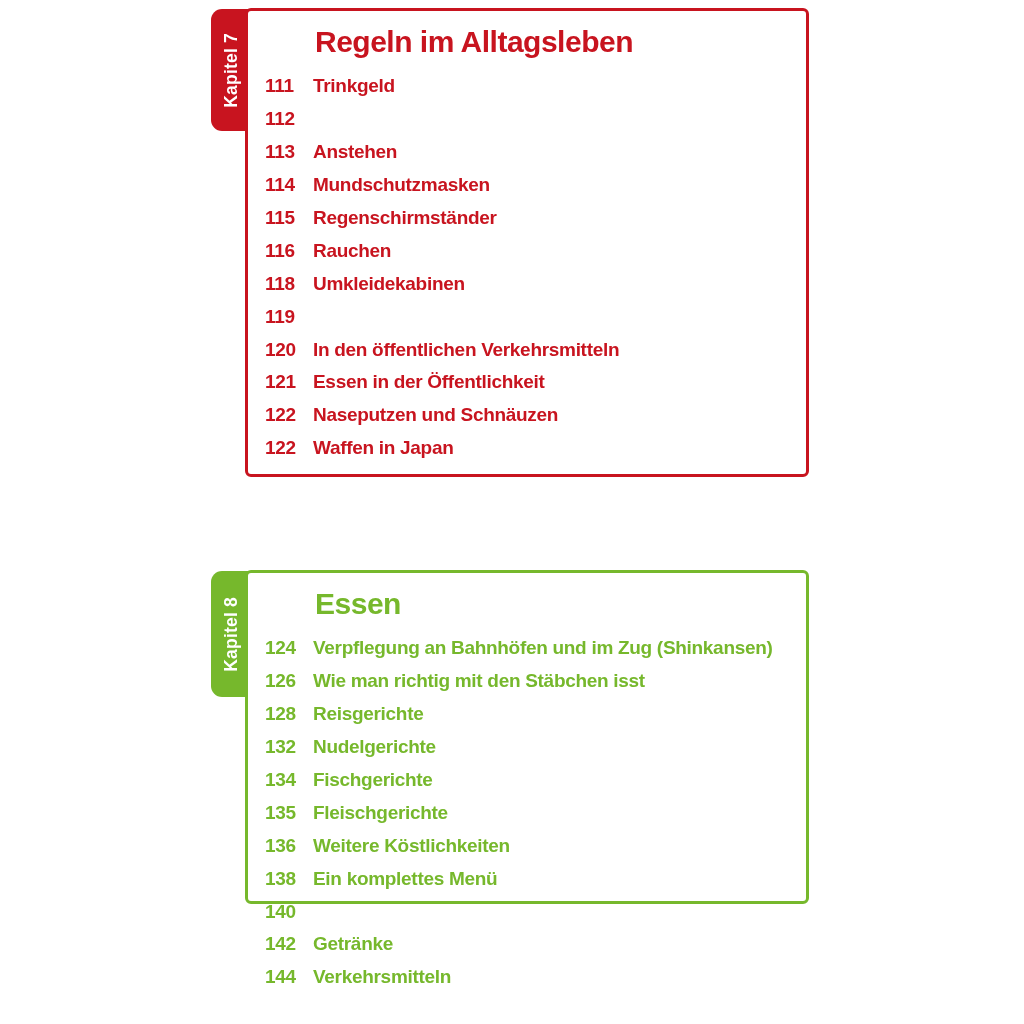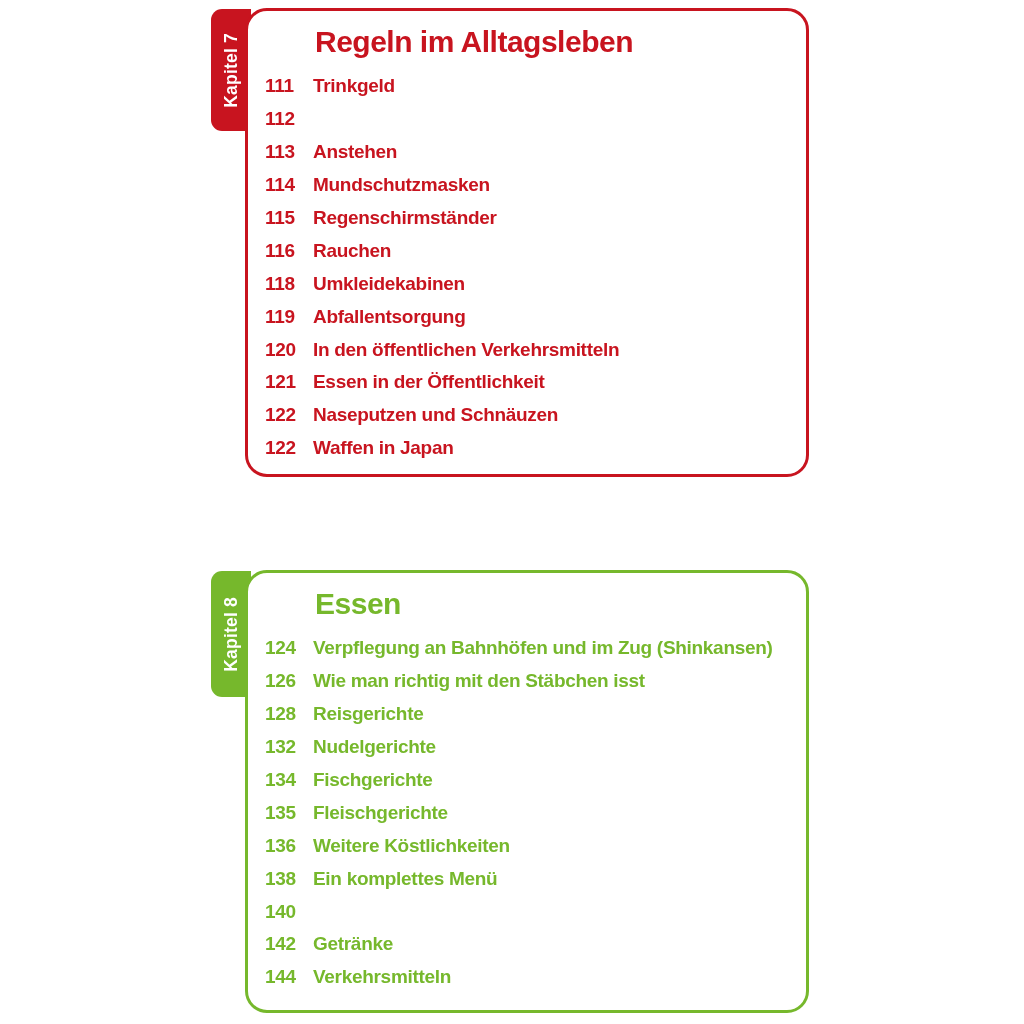--- a/index.html
+++ b/index.html
@@ -33,26 +33,26 @@
   }
   .tab-red   { top: 9px;   height: 122px; background: #c8141f; }
   .tab-green { top: 571px; height: 126px; background: #76b82c; }
 
   
   .card {
     position: absolute;
     left: 245px;
     width: 564px;
     background: #ffffff;
-    border-radius: 22px;
+    border-radius: 6px;
     z-index: 2;
     padding: 13px 20px 0 17px;
   }
   .card-red   { top: 8px;   height: 469px; border: 3px solid #c8141f; color: #c8141f; }
-  .card-green { top: 570px; height: 443px; border: 3px solid #76b82c; color: #76b82c; }
+  .card-green { top: 570px; height: 334px; border: 3px solid #76b82c; color: #76b82c; }
 
   .title {
     font-size: 30px;
     font-weight: bold;
     letter-spacing: -0.5px;
     line-height: 36px;
     margin-left: 50px;
   }
   .toc { margin-top: 10px; }
   .row {
@@ -100,21 +100,20 @@
         <div class="row">
           <span class="num">116</span>
           <span class="lbl">Rauchen</span>
         </div>
         <div class="row">
           <span class="num">118</span>
           <span class="lbl">Umkleidekabinen</span>
         </div>
         <div class="row">
           <span class="num">119</span>
-          <span class="lbl">Abfallentsorgung</span>
         </div>
         <div class="row">
           <span class="num">120</span>
           <span class="lbl">In den öffentlichen Verkehrsmitteln</span>
         </div>
         <div class="row">
           <span class="num">121</span>
           <span class="lbl">Essen in der Öffentlichkeit</span>
         </div>
         <div class="row">

